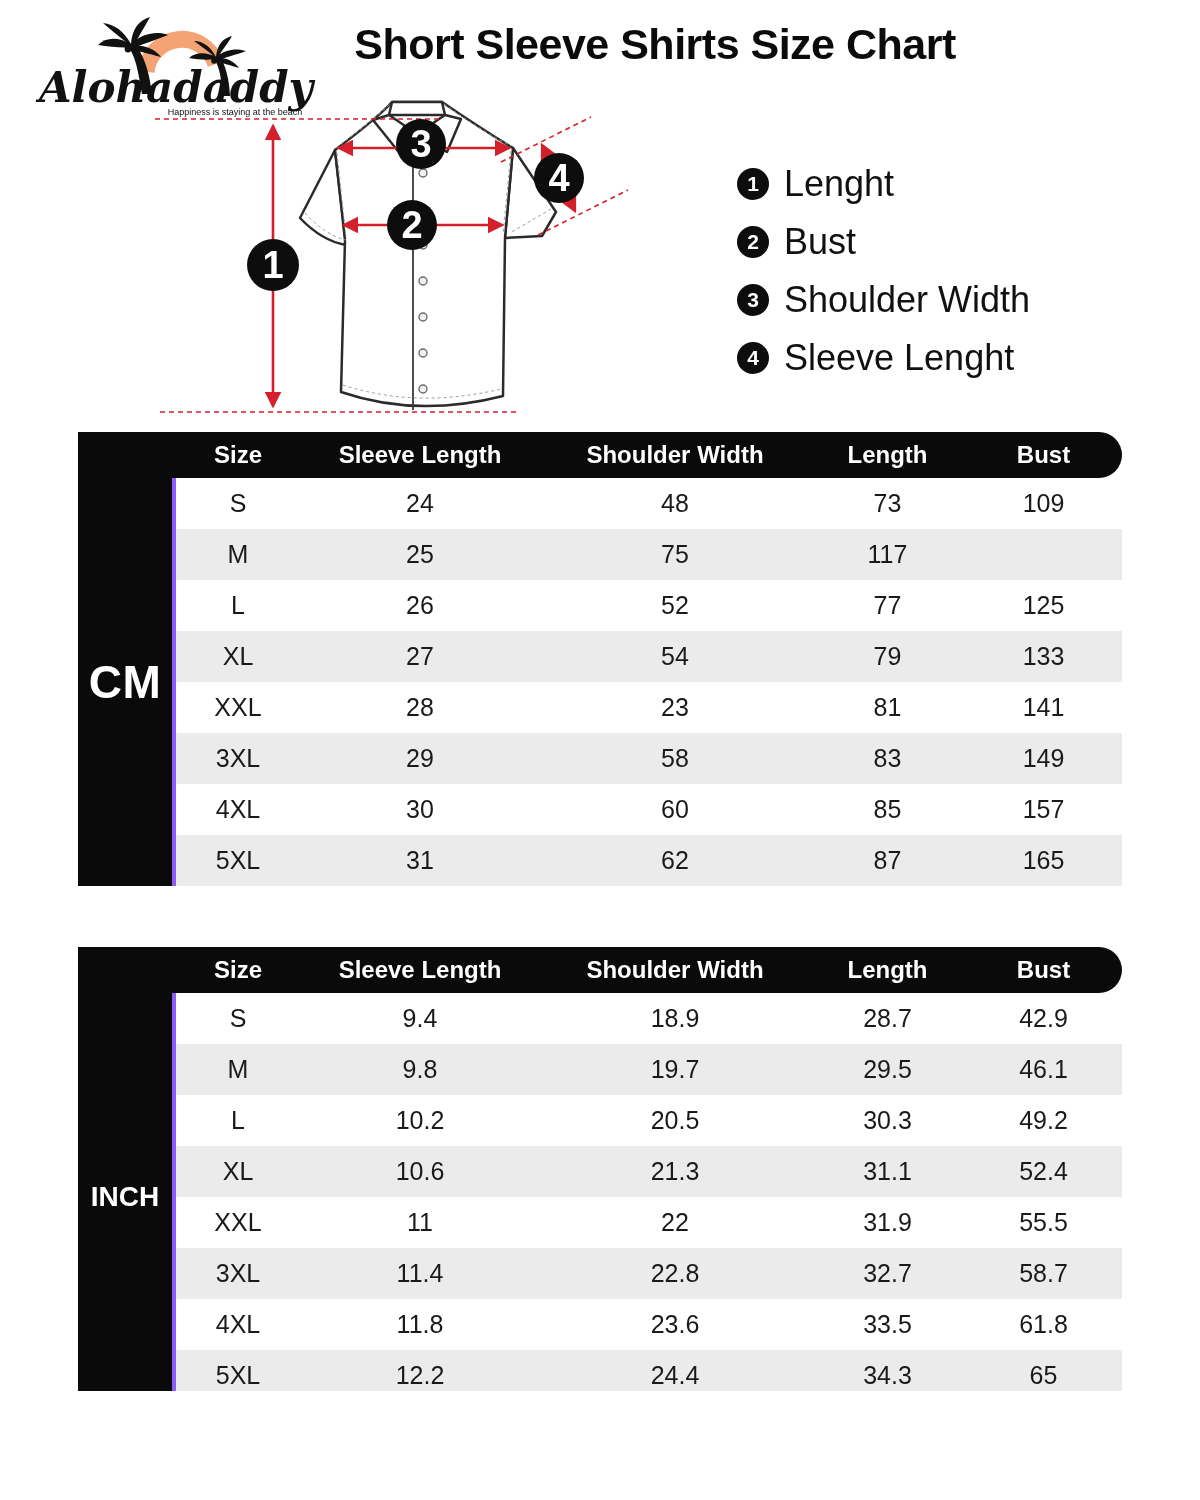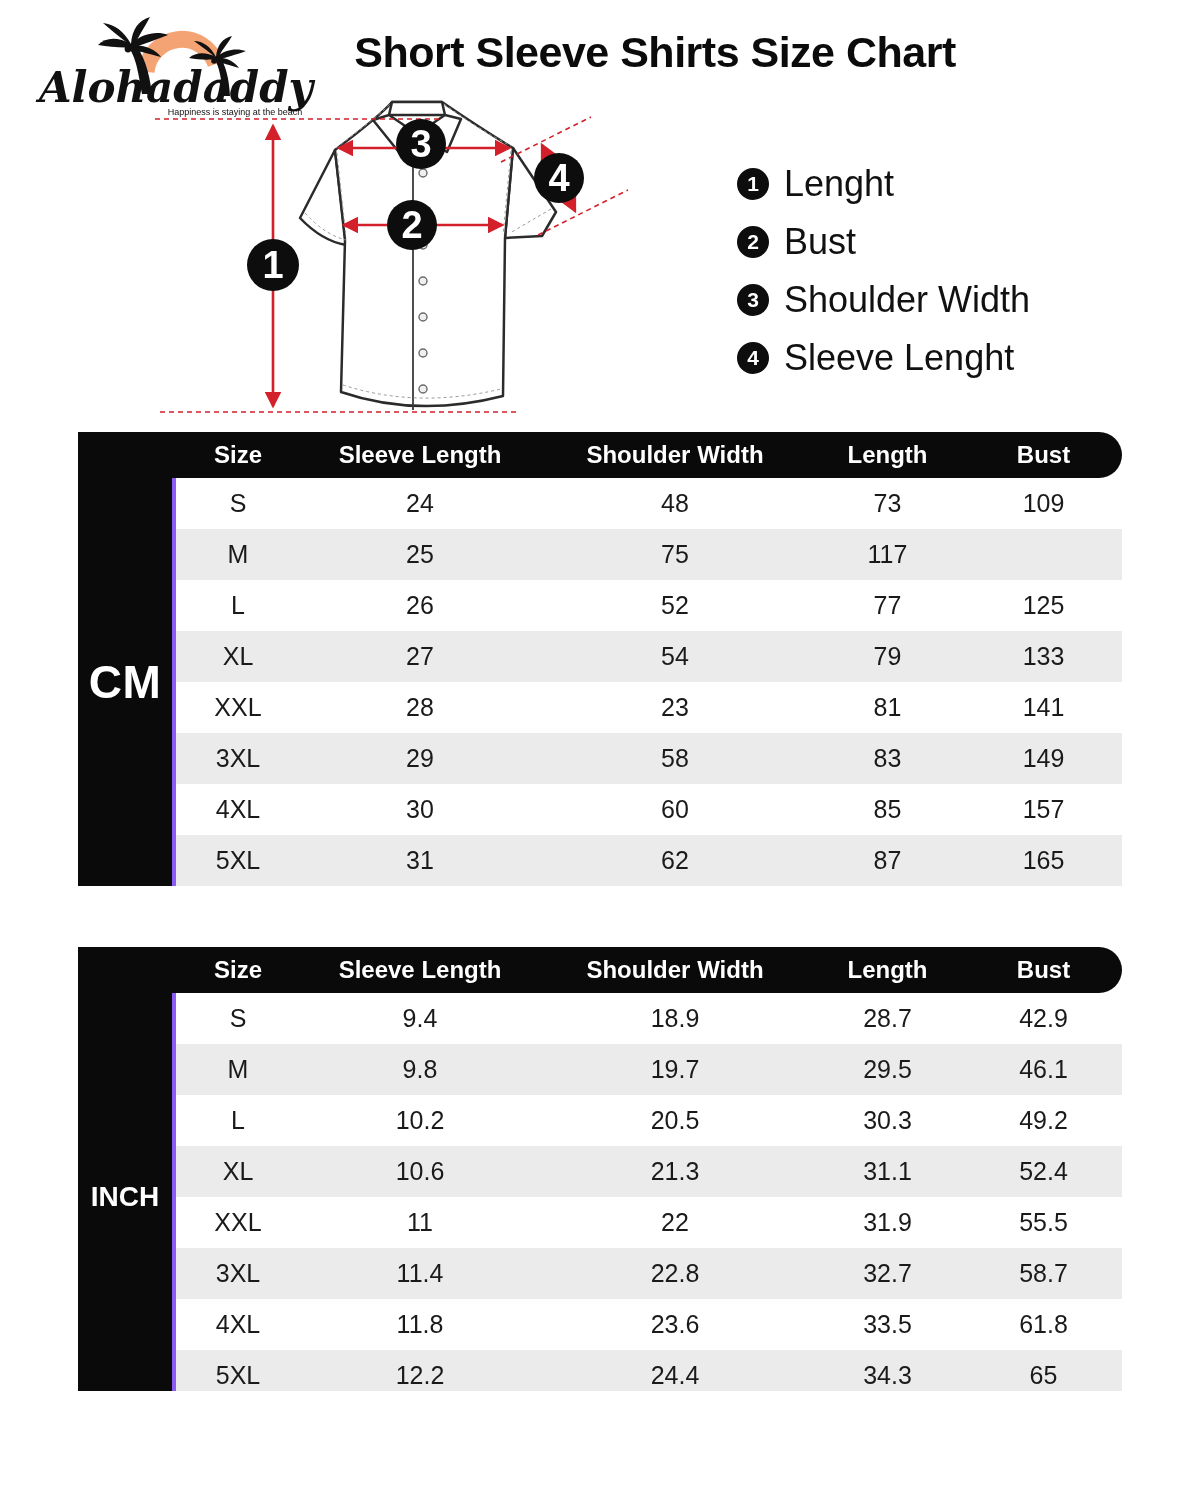--- a/index.html
+++ b/index.html
@@ -9,21 +9,21 @@
     font-family:"Liberation Sans", sans-serif; color:#1a1a1a; overflow:hidden;
   }
 
   
   .logo { position:absolute; left:30px; top:6px; width:290px; height:115px; }
   .logo svg { width:100%; height:100%; }
   .logo-script { font-family:"DejaVu Serif", serif; font-style:italic; font-weight:bold; }
 
   
   .page-title {
-    position:absolute; left:110px; top:28px; width:1090px;
+    position:absolute; left:110px; top:20px; width:1090px;
     text-align:center; font-size:43px; font-weight:bold; letter-spacing:-0.5px; color:#0b0b0b;
   }
 
   
   .shirt-diagram { position:absolute; left:140px; top:88px; width:520px; height:345px; }
 
   
   .legend { position:absolute; left:737px; top:168px; }
   .legend-item { display:flex; align-items:center; margin-bottom:26px; height:32px; }
   .legend-num {

